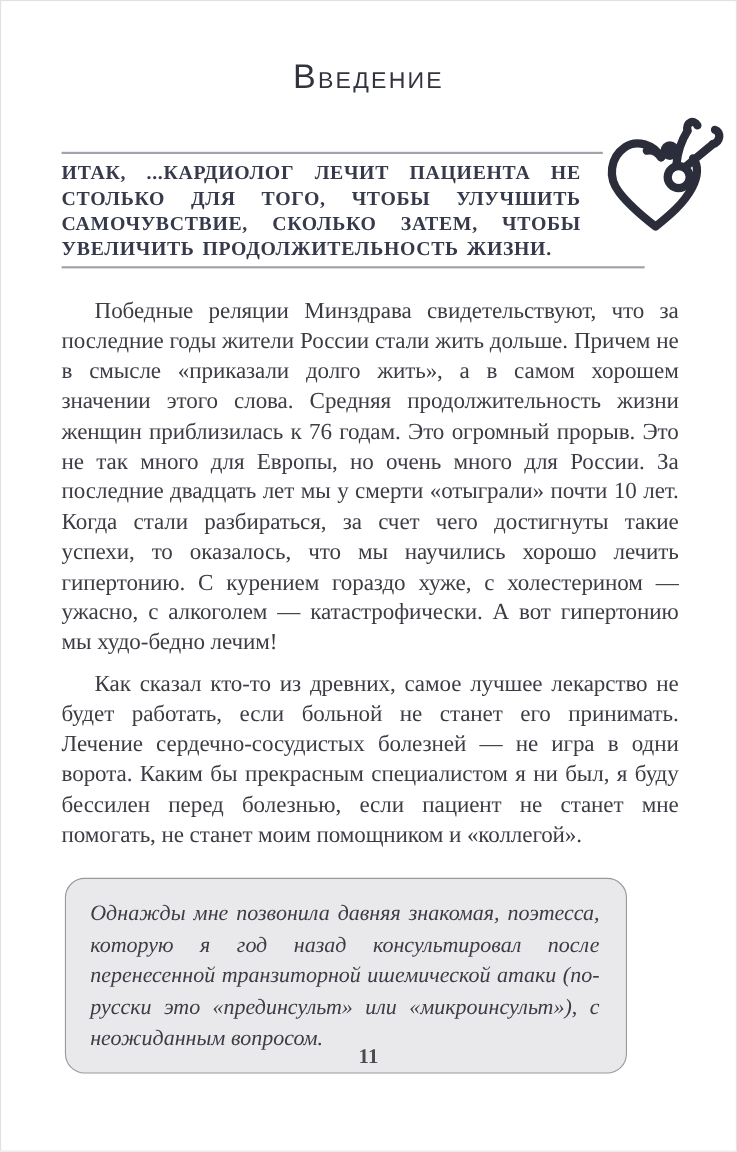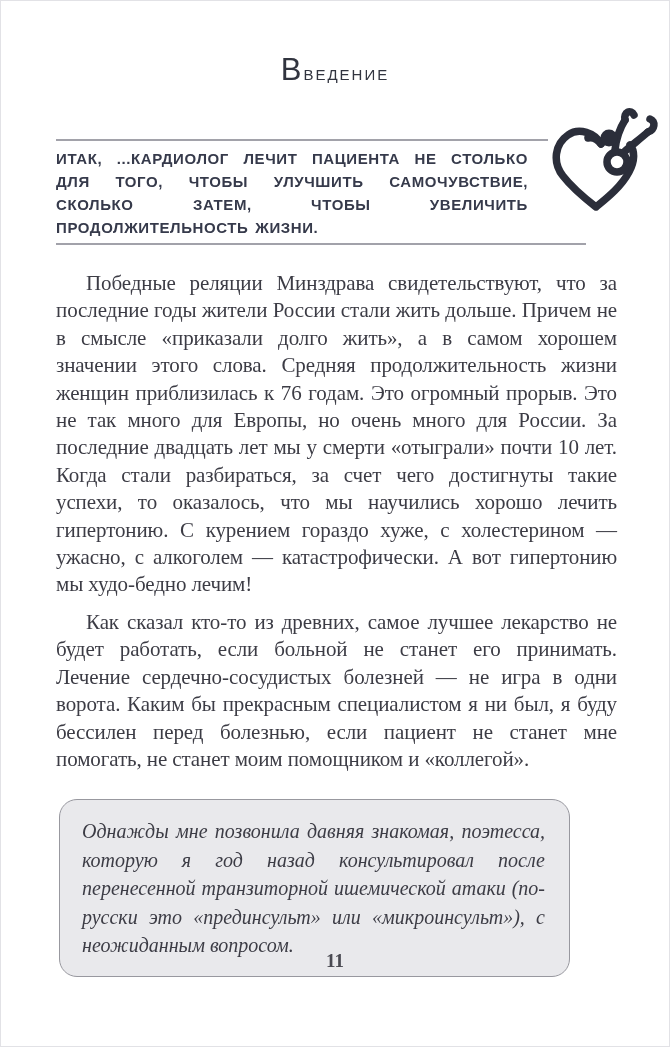--- a/index.html
+++ b/index.html
@@ -15,21 +15,21 @@
     color: #3c3c45;
     overflow: hidden;
   }
 
   
   .chapter-title {
     margin: 52px 0 0 0;
     text-align: center;
     font-family: "Liberation Sans", sans-serif;
     font-weight: 400;
-    font-size: 15px;
+    font-size: 21px;
     line-height: 34px;
     letter-spacing: 2px;
     color: #31343f;
     text-transform: uppercase;
   }
   .chapter-title::first-letter {
     font-size: 31px;
   }
 
   
@@ -42,22 +42,22 @@
     height: 2px;
     background: #a2a2aa;
     border: none;
     margin: 0;
   }
   .rule-top { width: 492px; }
   .rule-bottom { width: 530px; }
   .epigraph-text {
     padding: 6px 0 4px 0;
     width: 472px;
-    font-family: Liberation Sans, sans-serif;
-    font-size: 15px;
+    font-family: Liberation Serif, serif;
+    font-size: 18px;
     line-height: 23px;
     letter-spacing: 0.6px;
     word-spacing: 2px;
     color: #363a4b;
     font-weight: 600;
     text-align: justify;
   }
   .heart-icon {
     position: absolute;
     left: 495px;

